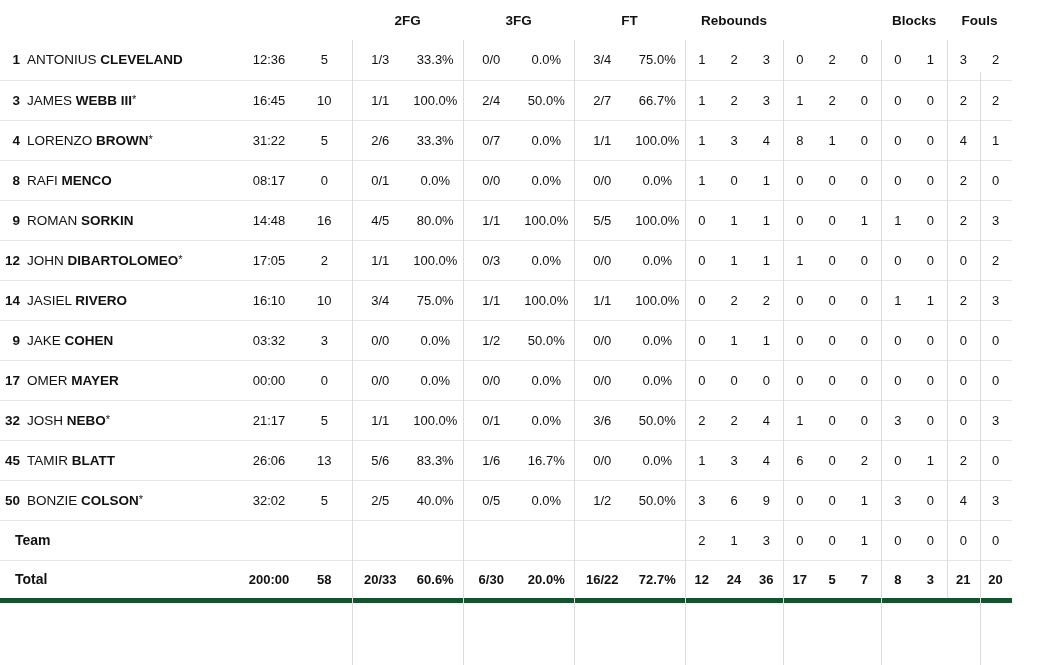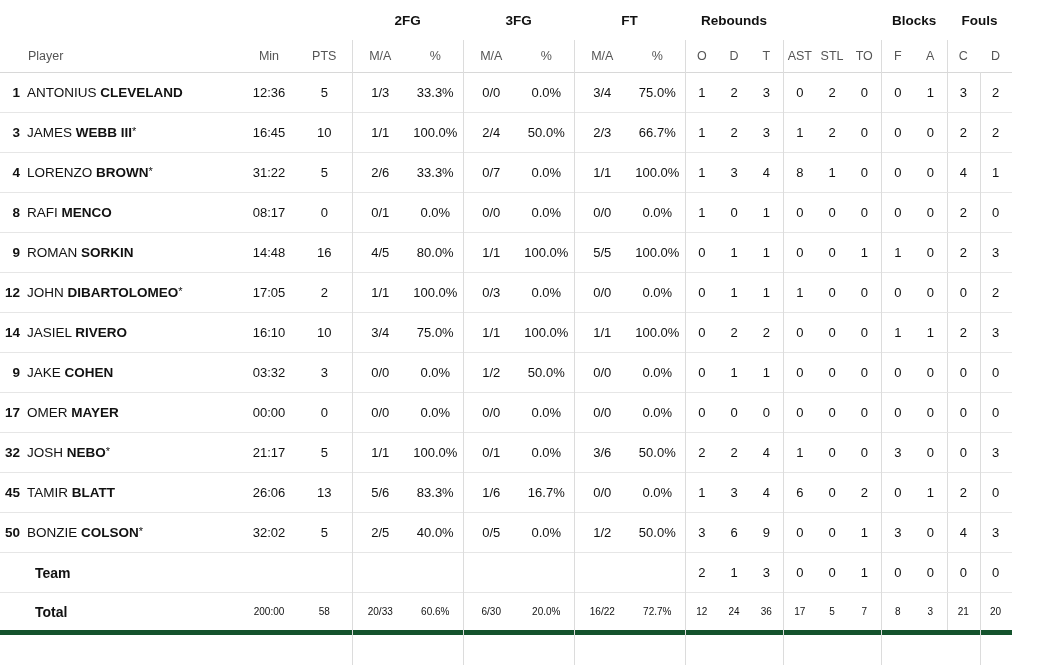--- a/index.html
+++ b/index.html
@@ -86,24 +86,24 @@
     margin-right: 7px;
     font-size: 13.5px;
   }
   .first-name { font-weight: normal; }
   .last-name { font-weight: bold; }
   .star { font-size: 11px; vertical-align: text-top; }
 
   tr.team-row td.player-cell,
   tr.total-row td.player-cell {
     font-weight: bold;
-    padding-left: 35px;
+    padding-left: 15px;
     font-size: 14px;
   }
-  tr.total-row td { font-weight: normal; font-size: 10px; }
+  tr.total-row td { font-weight: bold; font-size: 13px; }
 
   
   .sep-left { border-left: 1px solid #dcdcdc; }
 
   
   .vline {
     position: absolute;
     top: 72px;
     bottom: 0;
     width: 1px;
@@ -142,41 +142,20 @@
       <tr class="grp-row">
         <th class="blank" colspan="3"></th>
         <th colspan="2">2FG</th>
         <th colspan="2">3FG</th>
         <th colspan="2">FT</th>
         <th colspan="3">Rebounds</th>
         <th class="blank" colspan="3"></th>
         <th colspan="2">Blocks</th>
         <th colspan="2">Fouls</th>
       </tr>
-      <tr class="col-row">
-        <th class="player-head">Player</th>
-        <th>Min</th>
-        <th>PTS</th>
-        <th class="sep-left">M/A</th>
-        <th>%</th>
-        <th class="sep-left">M/A</th>
-        <th>%</th>
-        <th class="sep-left">M/A</th>
-        <th>%</th>
-        <th class="sep-left">O</th>
-        <th>D</th>
-        <th>T</th>
-        <th class="sep-left">AST</th>
-        <th>STL</th>
-        <th>TO</th>
-        <th class="sep-left">F</th>
-        <th>A</th>
-        <th class="sep-left">C</th>
-        <th>D</th>
-      </tr>
     </thead>
 
     <tbody id="tbody">
         <tr>
           <td class="player-cell"><span class="jersey">1</span><span class="first-name">ANTONIUS </span><span class="last-name">CLEVELAND</span></td>
           <td>12:36</td>
           <td>5</td>
           <td class="sep-left">1/3</td>
           <td>33.3%</td>
           <td class="sep-left">0/0</td>
@@ -195,21 +174,21 @@
           <td>2</td>
         </tr>
         <tr>
           <td class="player-cell"><span class="jersey">3</span><span class="first-name">JAMES </span><span class="last-name">WEBB III</span><span class="star">*</span></td>
           <td>16:45</td>
           <td>10</td>
           <td class="sep-left">1/1</td>
           <td>100.0%</td>
           <td class="sep-left">2/4</td>
           <td>50.0%</td>
-          <td class="sep-left">2/3</td>
+          <td class="sep-left">2/7</td>
           <td>66.7%</td>
           <td class="sep-left">1</td>
           <td>2</td>
           <td>3</td>
           <td class="sep-left">1</td>
           <td>2</td>
           <td>0</td>
           <td class="sep-left">0</td>
           <td>0</td>
           <td class="sep-left">2</td>

